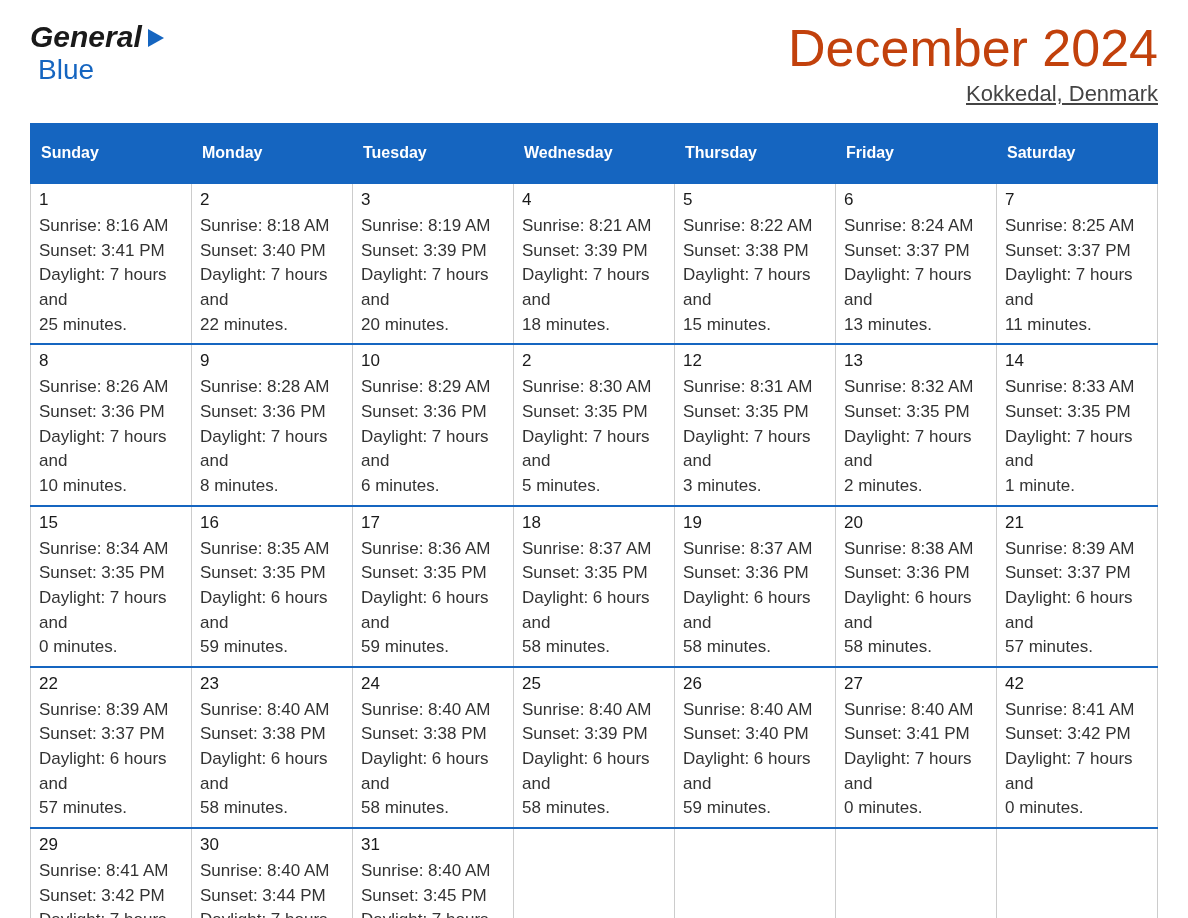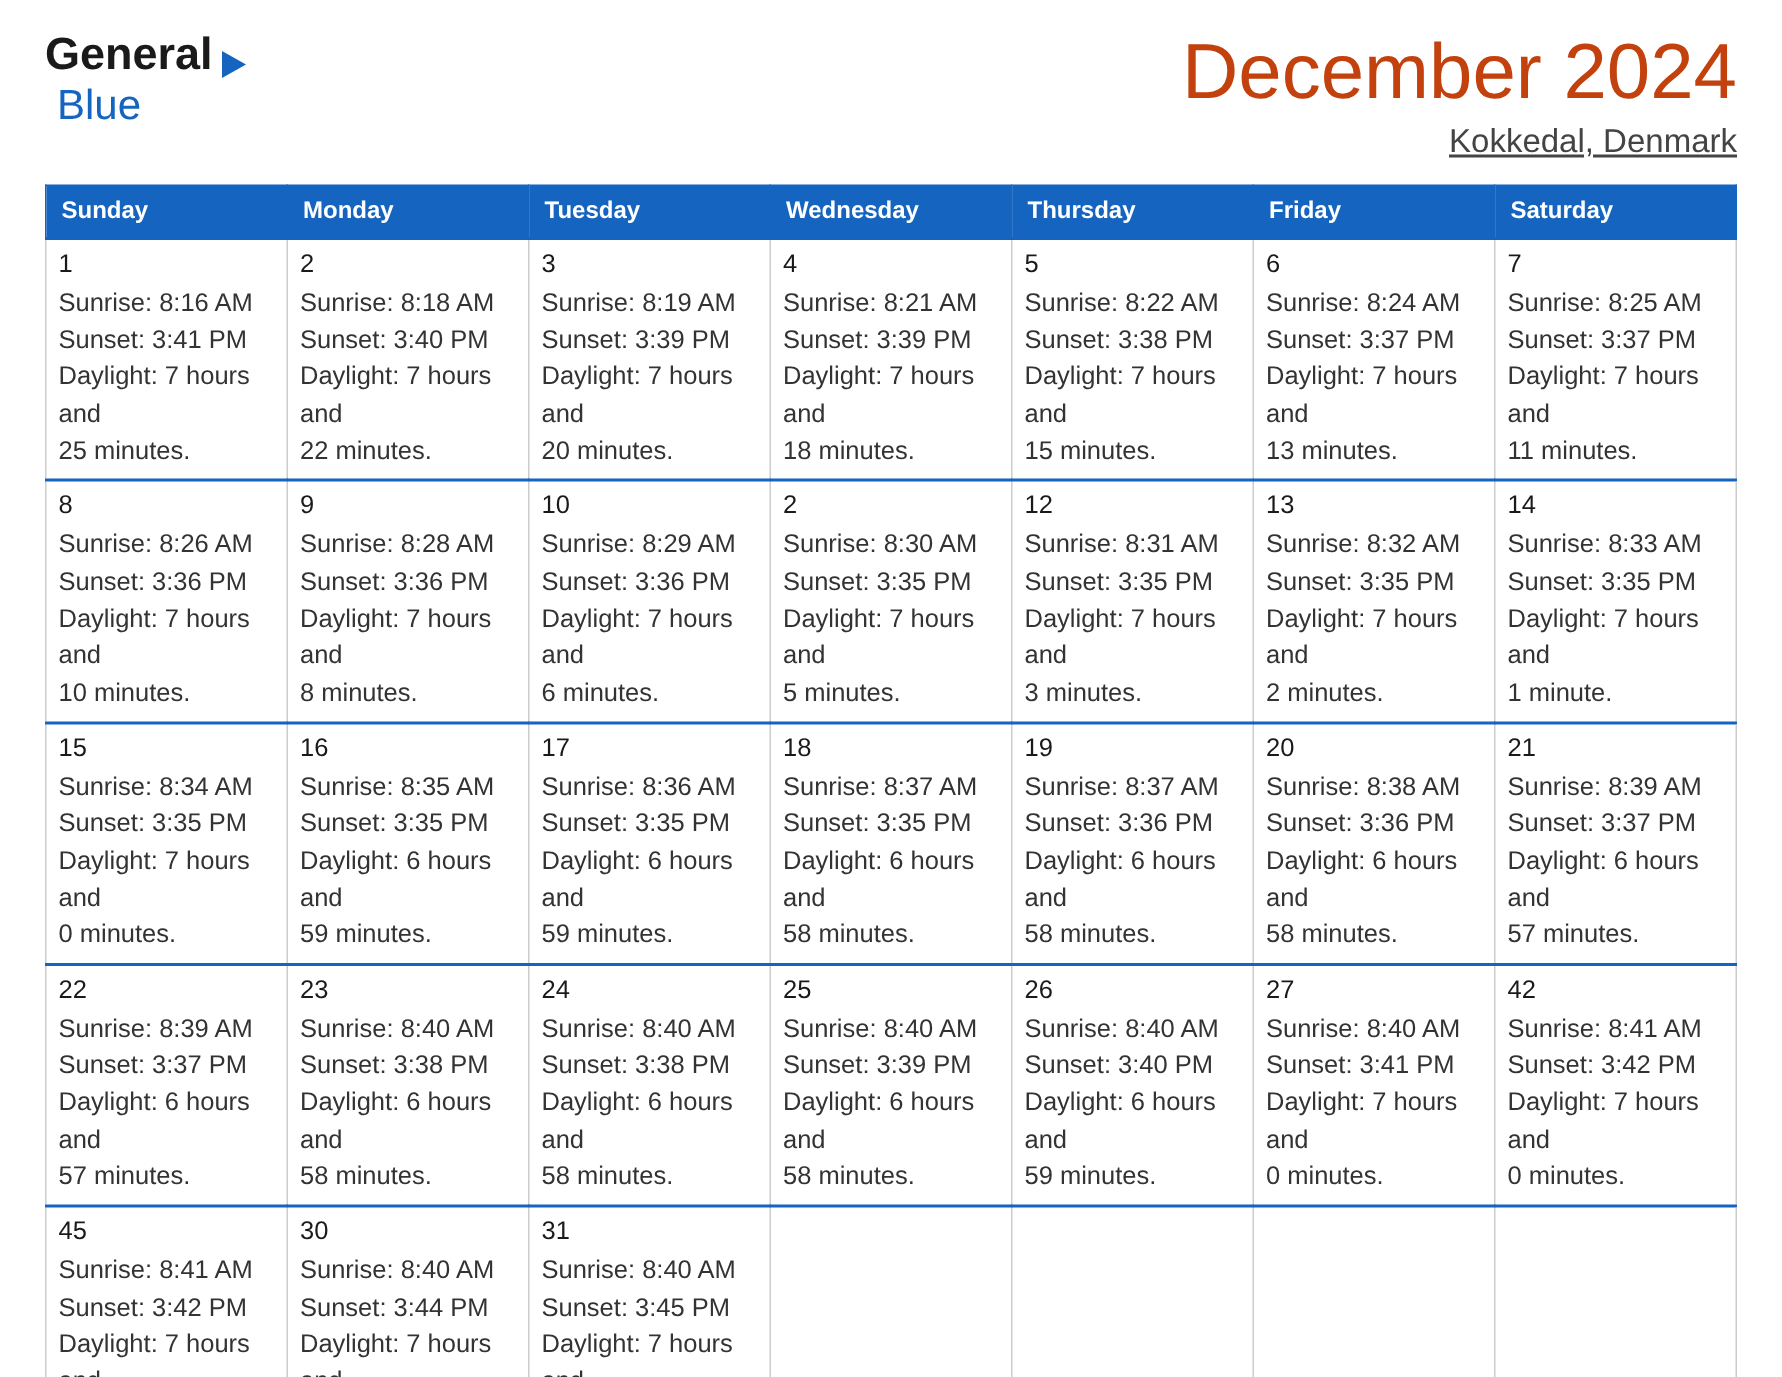--- a/index.html
+++ b/index.html
@@ -40,21 +40,21 @@
     table {
       width: 100%;
       border-collapse: collapse;
       margin-top: 4px;
     }
     thead tr th {
       background-color: #1565c0;
       color: #fff;
       font-size: 16px;
       font-weight: bold;
-      padding: 8px 10px;
+      padding: 20px 10px;
       text-align: left;
       border: 1px solid #1565c0;
     }
     tbody tr td {
       border: 1px solid #ccc;
       vertical-align: top;
       padding: 6px 8px;
       width: 14.28%;
       min-height: 110px;
       height: 120px;
@@ -71,21 +71,22 @@
       line-height: 1.45;
     }
     tbody tr {
       border-top: 2px solid #1565c0;
     }
     .empty-cell {
       background: #fff;
     }
     .logo-wrapper {
       display: flex;
-      align-items: flex-end;
+      align-items: center;
+      font-style: italic;
     }
   </style>
 </head>
 <body>
 
 <div class="header-section">
   <div class="logo">
     <div class="logo-wrapper">
       <span style="font-size:30px;font-weight:bold;color:#1a1a1a;">General</span>
       <svg width="22" height="22" viewBox="0 0 22 22" style="margin-left:2px;margin-top:2px;">
@@ -370,21 +371,21 @@
         <div class="day-info">
           Sunrise: 8:41 AM<br>
           Sunset: 3:42 PM<br>
           Daylight: 7 hours and<br>
           0 minutes.
         </div>
       </td>
       </tr>
       <tr>
         <td>
-        <div class="day-number">45</div>
+        <div class="day-number">29</div>
         <div class="day-info">
           Sunrise: 8:41 AM<br>
           Sunset: 3:42 PM<br>
           Daylight: 7 hours and<br>
           1 minute.
         </div>
       </td>
         <td>
         <div class="day-number">30</div>
         <div class="day-info">

